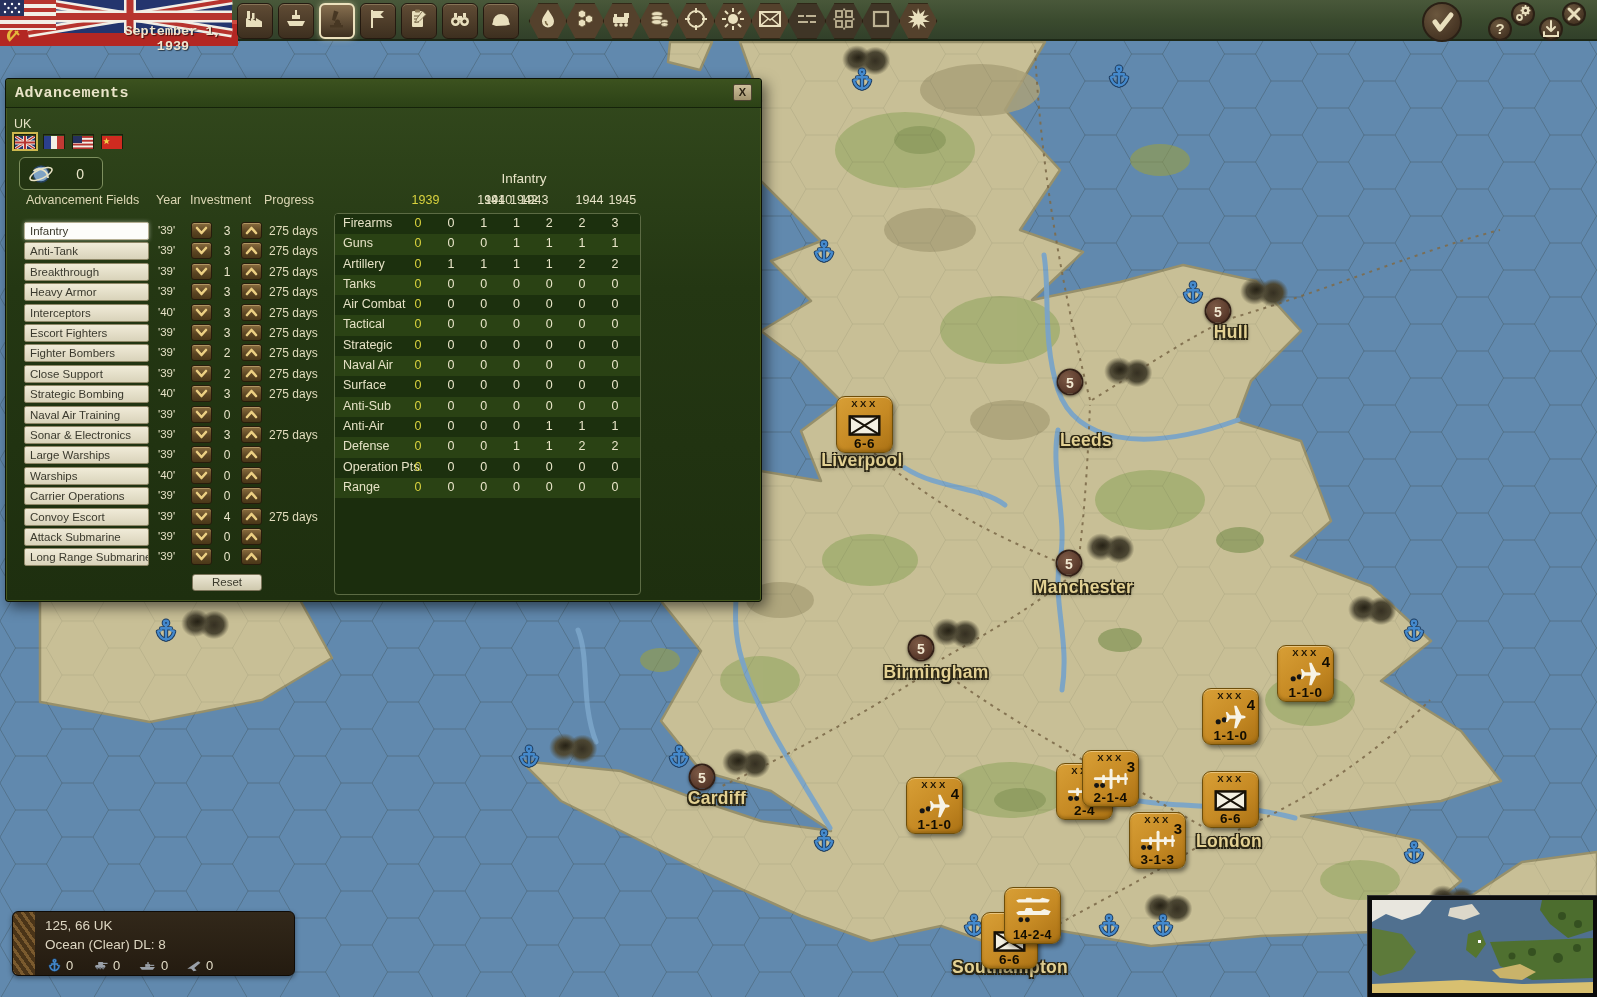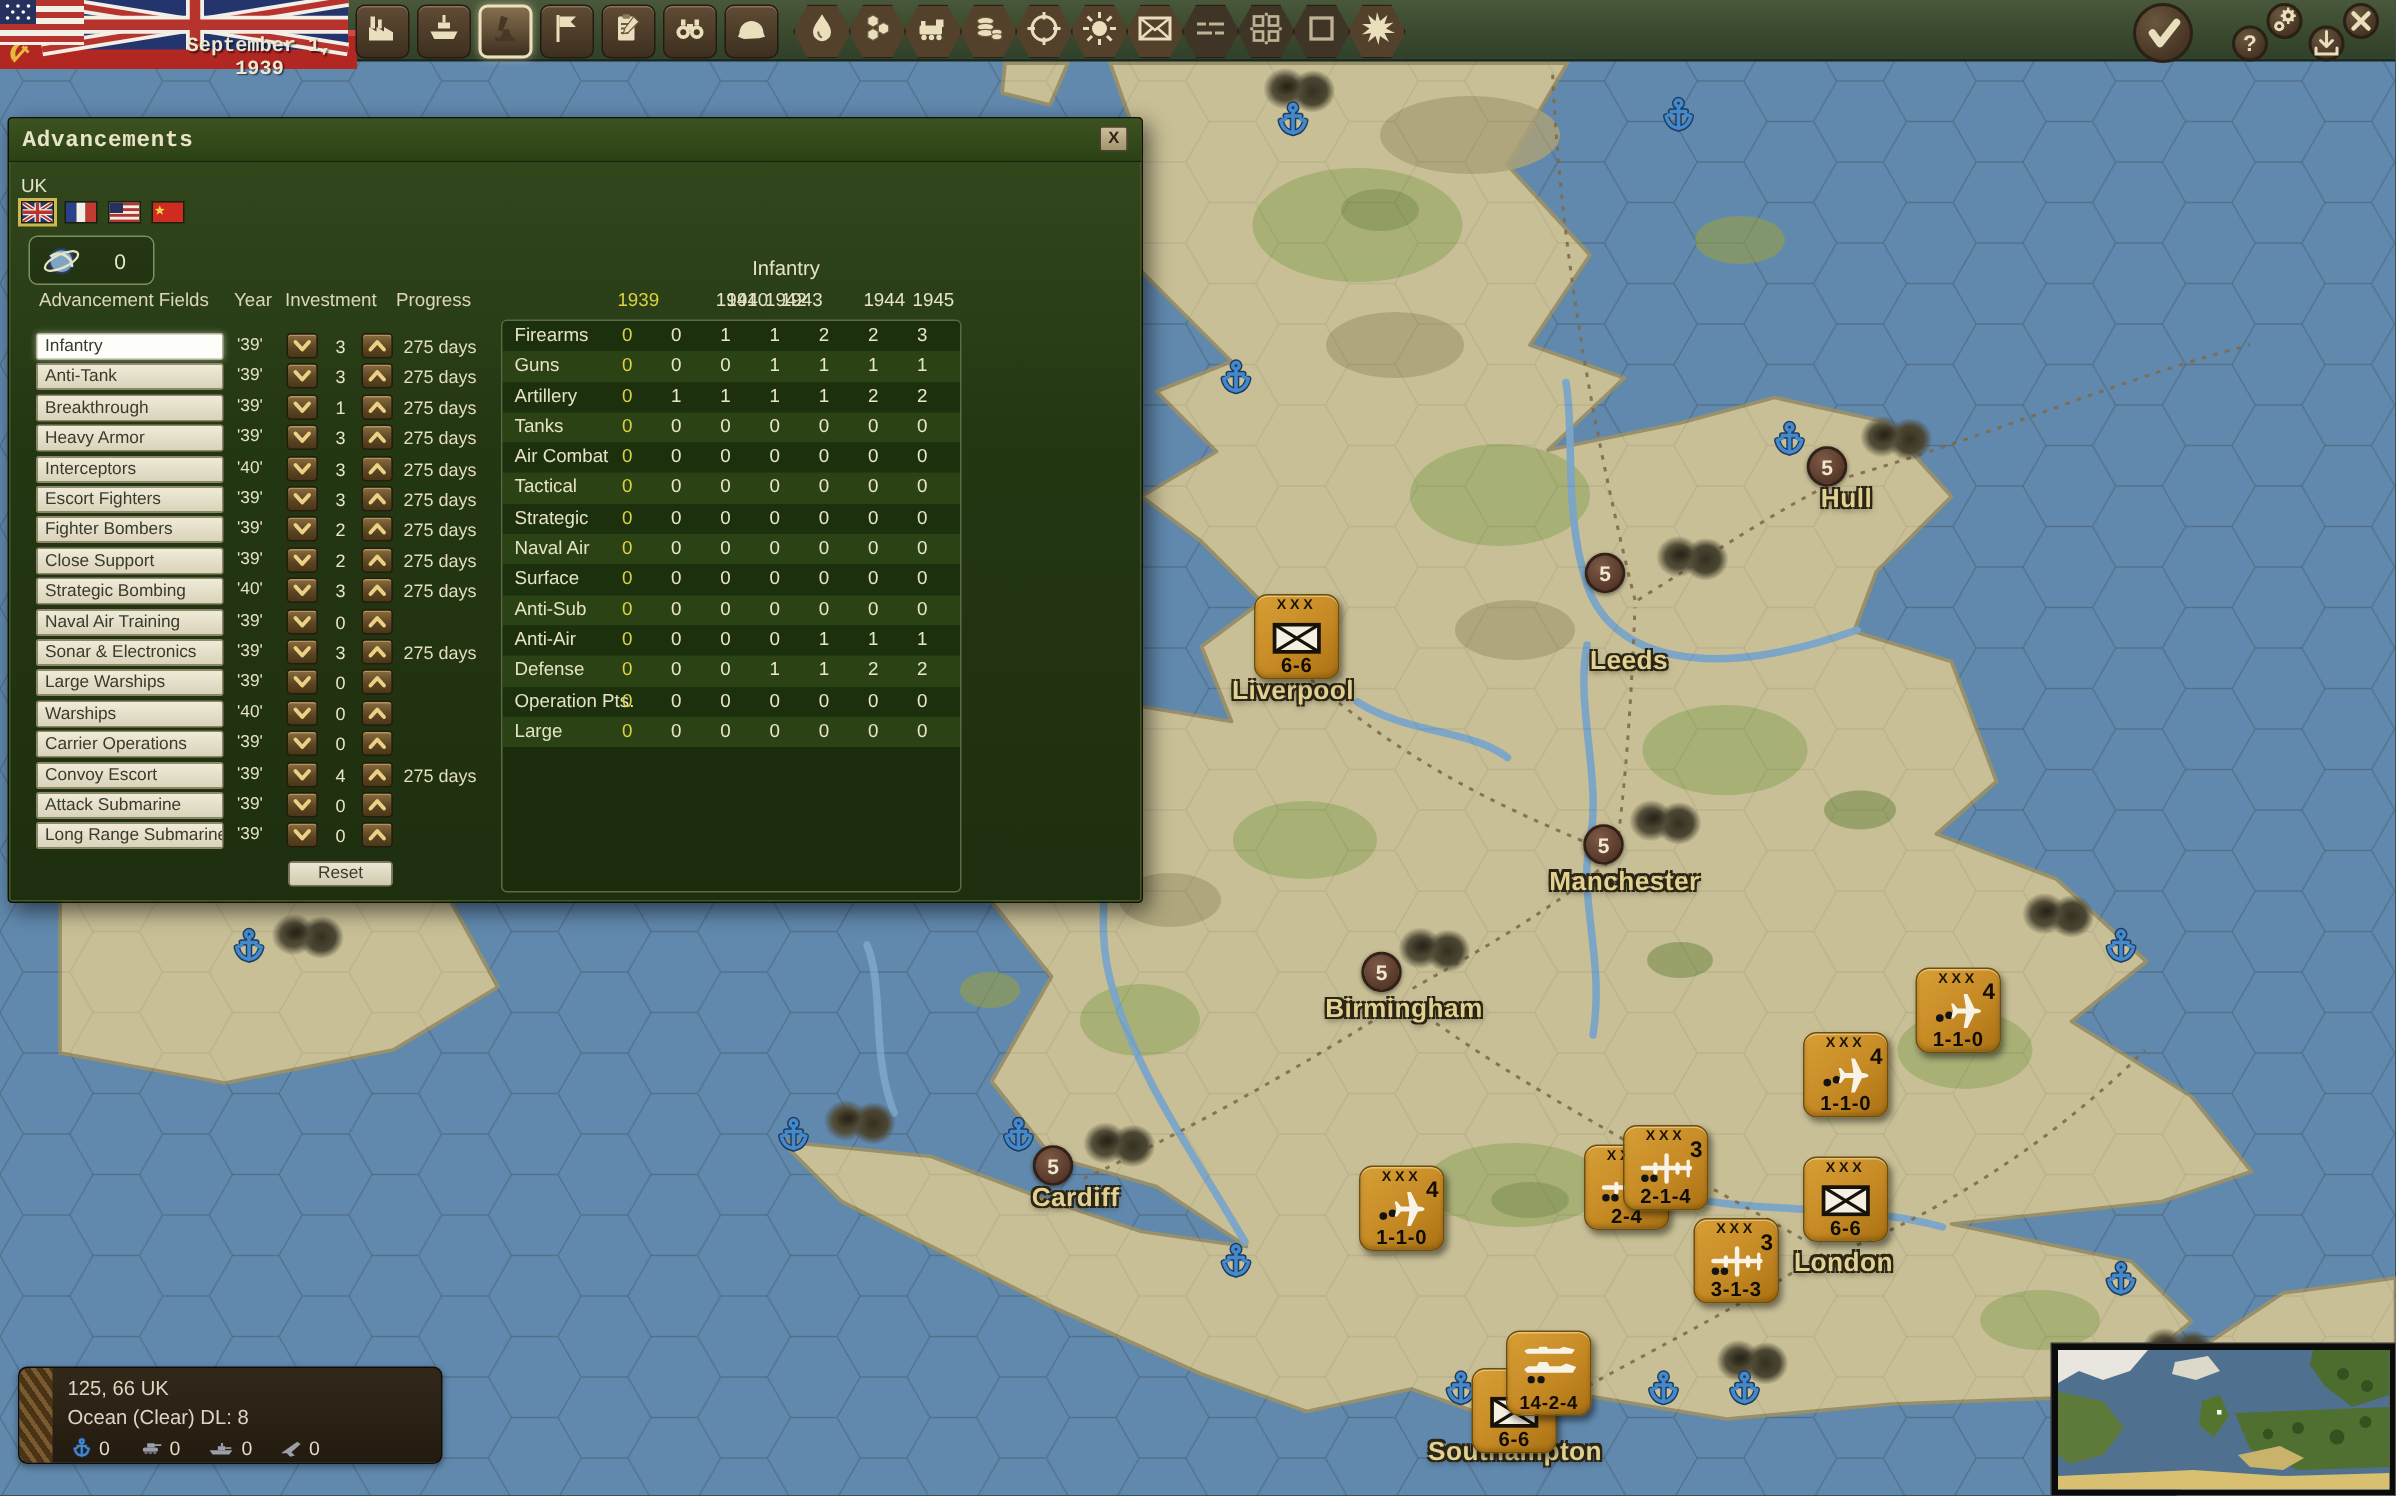--- a/index.html
+++ b/index.html
@@ -1144,21 +1144,21 @@
             <span class="slabel">Operation Pts.</span>
             <span class="scell cur" style="left: 66.6px;">0</span>
             <span class="scell" style="left: 99.4px;">0</span>
             <span class="scell" style="left: 132.2px;">0</span>
             <span class="scell" style="left: 165px;">0</span>
             <span class="scell" style="left: 197.8px;">0</span>
             <span class="scell" style="left: 230.6px;">0</span>
             <span class="scell" style="left: 263.4px;">0</span>
           </div>
           <div class="srow">
-            <span class="slabel">Large</span>
+            <span class="slabel">Range</span>
             <span class="scell cur" style="left: 66.6px;">0</span>
             <span class="scell" style="left: 99.4px;">0</span>
             <span class="scell" style="left: 132.2px;">0</span>
             <span class="scell" style="left: 165px;">0</span>
             <span class="scell" style="left: 197.8px;">0</span>
             <span class="scell" style="left: 230.6px;">0</span>
             <span class="scell" style="left: 263.4px;">0</span>
           </div>
         </div>
     </div>

